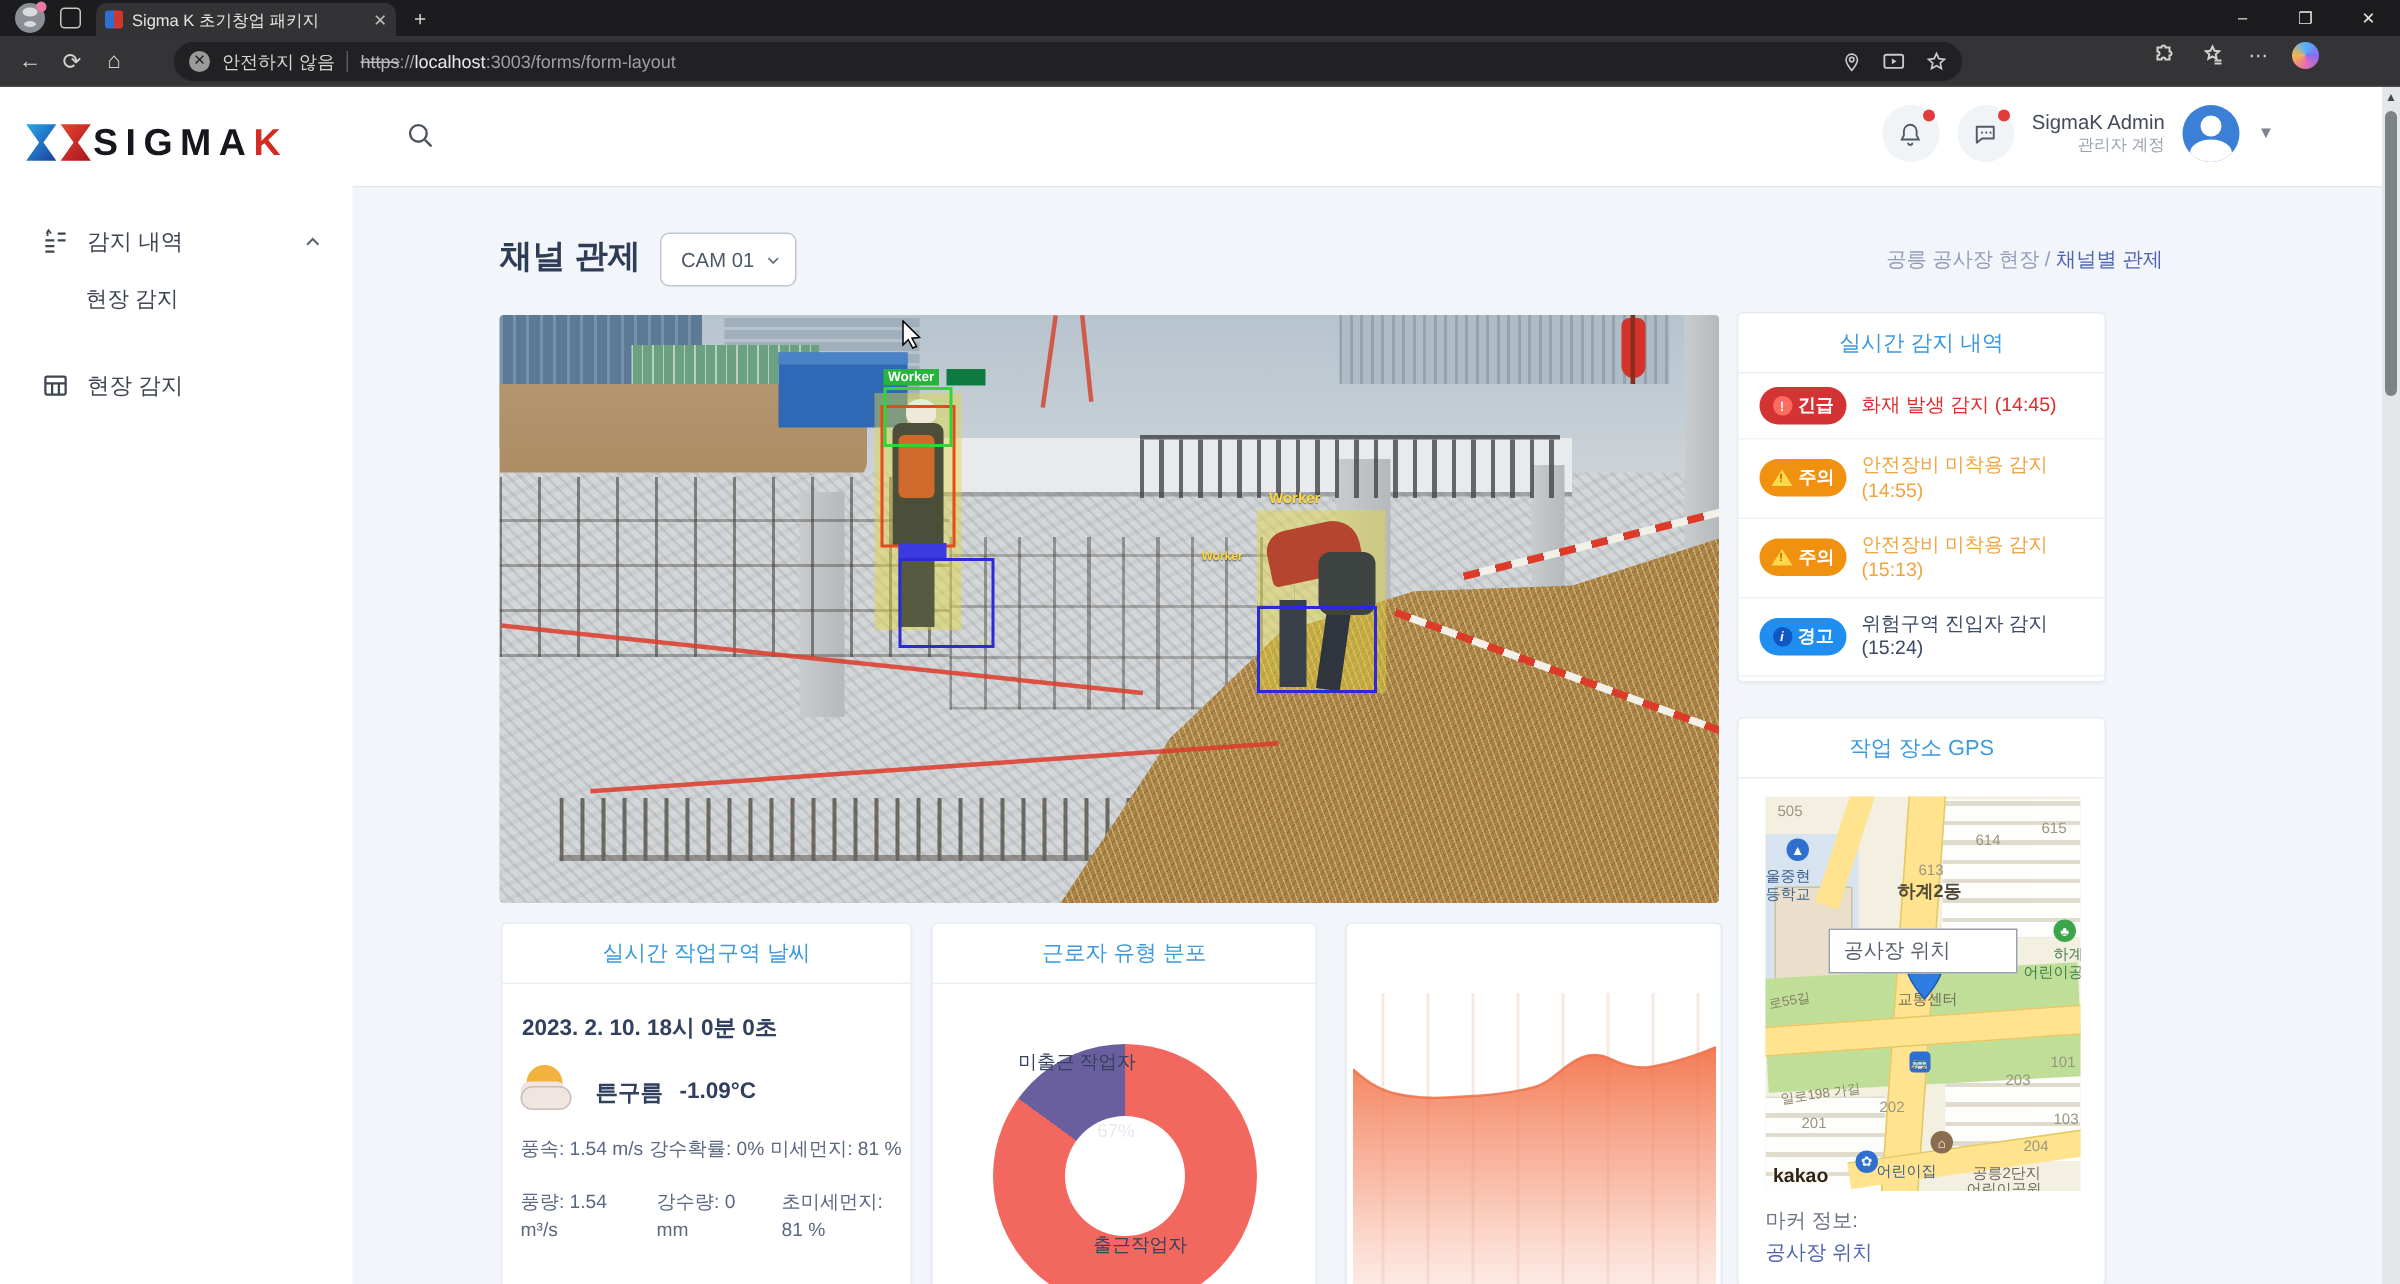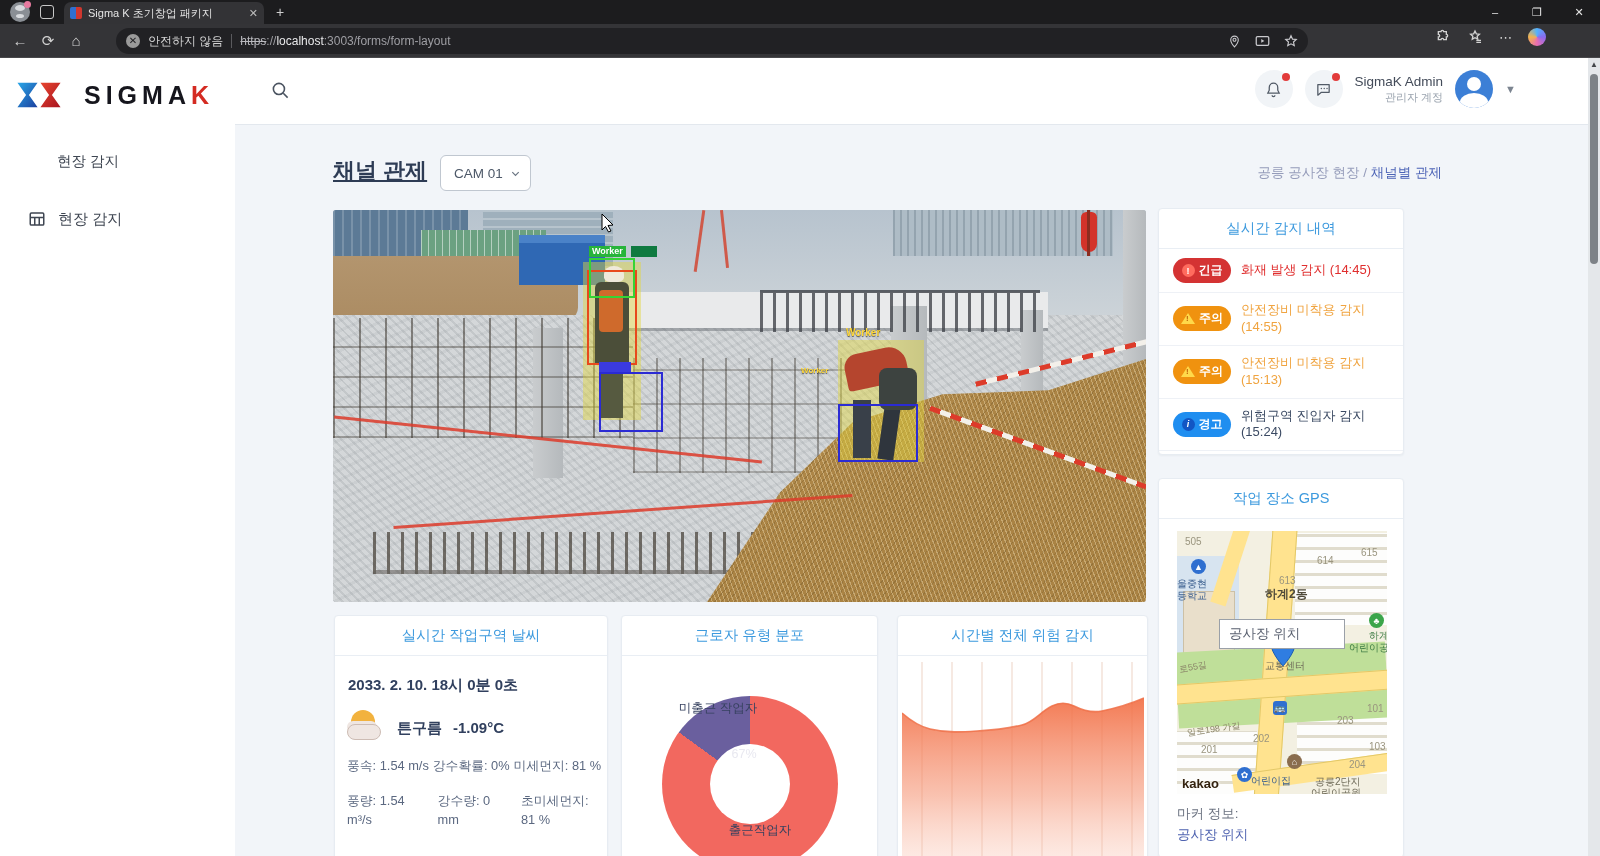--- a/index.html
+++ b/index.html
@@ -35,21 +35,21 @@
   .scrollbar { position:absolute; right:0; top:58px; width:12px; height:798px; background:#e4e7ea; }
   .scroll-up { position:absolute; top:2px; left:2px; width:8px; height:10px; color:#44474b; font-size:8px; }
   .scroll-thumb { position:absolute; top:16px; left:2px; width:8px; height:190px; background:#7d8287; border-radius:4px; }
 
   
   .page { position:absolute; left:0; top:58px; width:1588px; height:798px; background:#f2f5f9; }
   .sidebar { position:absolute; left:0; top:0; width:235px; height:798px; background:#fff; }
   .hdr { position:absolute; left:235px; top:0; width:1353px; height:67px; background:#fff; border-bottom:1px solid #e3e8ee; }
   .hdr-left-white { position:absolute; left:0; top:0; width:235px; height:67px; background:#fff; }
 
-  .logo { position:absolute; left:16px; top:20px; display:flex; align-items:center; gap:22px; }
+  .logo { position:absolute; left:16px; top:20px; display:flex; align-items:center; gap:0; }
   .logo-text { font-size:25px; font-weight:800; letter-spacing:5px; color:#16161d; }
   .logo-text .k { color:#d42b22; }
 
   .search-ic { position:absolute; left:271px; top:23px; color:#4a5360; }
 
   .hdr-right { position:absolute; right:72px; top:12px; display:flex; align-items:center; gap:12px; }
   .icbtn { position:relative; width:38px; height:38px; border-radius:50%; background:#f1f4f7; display:flex; align-items:center; justify-content:center; color:#525b67; }
   .icbtn .dot { position:absolute; right:3px; top:3px; width:8px; height:8px; border-radius:50%; background:#e23b3b; }
   .userblock { text-align:right; line-height:1.25; }
   .uname { font-size:13.5px; color:#434b59; }
@@ -59,21 +59,21 @@
   .avatar::after { content:""; position:absolute; left:5px; top:23px; width:28px; height:18px; border-radius:50% 50% 0 0; background:#fff; }
   .chev { color:#7b8490; font-size:11px; }
 
   .nav { position:absolute; left:0; top:84px; width:235px; }
   .nav-item { display:flex; align-items:center; height:38px; padding:0 20px 0 28px; color:#3f4652; font-size:15px; gap:12px; }
   .nav-item .lbl { flex:1; }
   .nav-sub { height:38px; padding-left:57px; display:flex; align-items:center; color:#3f4652; font-size:14.5px; }
   .nav-gap { height:20px; }
   .nav svg { flex:0 0 auto; }
 
-  .page-title { position:absolute; left:333px; top:98px; font-size:22px; font-weight:bold; color:#2e3c55;text-decoration:underline; }
+  .page-title { position:absolute; left:333px; top:98px; font-size:22px; font-weight:bold; color:#2e3c55; }
   .cam-select { position:absolute; left:440px; top:97px; width:91px; height:36px; border:1px solid #c0c7d0; border-radius:6px; background:#fff; display:flex; align-items:center; padding:0 9px 0 13px; font-size:13.5px; color:#4d5868; justify-content:space-between; }
   .breadcrumb { position:absolute; right:146px; top:106px; font-size:13.5px; }
   .bc-parent { color:#959cba; }
   .bc-sep { color:#959cba; }
   .bc-current { color:#4d64b6; }
 
   
   .video { position:absolute; left:333px; top:152px; width:813px; height:392px; background:#cfd3d5; overflow:hidden; border-radius:3px; }
   .v-sky { position:absolute; left:0; top:0; width:100%; height:105px; background:linear-gradient(#b7c3ce,#ccd3d8); }
   .v-bldg1 { position:absolute; left:0; top:0; width:135px; height:88px; background:#5c7a96; background-image:repeating-linear-gradient(90deg,rgba(255,255,255,.18) 0 2px,transparent 2px 9px); }
@@ -260,20 +260,31 @@
       </div>
       <div class="userblock" data-interactable="false">
         <div class="uname" data-interactable="false">SigmaK Admin</div>
         <div class="urole" data-interactable="false">관리자 계정</div>
       </div>
       <div class="avatar" data-interactable="true"></div>
       <span class="chev" data-interactable="true">▼</span>
     </div>
 
     <div class="nav" data-interactable="false">
+      <div class="nav-item" data-interactable="true">
+        <svg width="18" height="18" viewBox="0 0 24 24" data-interactable="false">
+            <path d="M4 5l2-3 2 3M5 2v5" stroke="currentColor" stroke-width="1.6" fill="none"></path>
+            <path d="M3 11h8M3 16h8M3 21h8" stroke="currentColor" stroke-width="2"></path>
+            <path d="M14 5h7M14 11h7" stroke="currentColor" stroke-width="2"></path>
+          </svg>
+        <span class="lbl" data-interactable="false">감지 내역</span>
+        <svg width="13" height="13" viewBox="0 0 24 24" data-interactable="false">
+            <path d="M5 15l7-7 7 7" fill="none" stroke="#5a6270" stroke-width="2.4"></path>
+          </svg>
+      </div>
       <div class="nav-sub" data-interactable="true">
         <span data-interactable="false">현장 감지</span>
       </div>
       <div class="nav-gap"></div>
       <div class="nav-item" data-interactable="true">
         <svg width="18" height="18" viewBox="0 0 24 24" data-interactable="false">
             <rect x="3" y="4" width="18" height="16" rx="1.5" fill="none" stroke="currentColor" stroke-width="2"></rect>
             <path d="M3 10h18M9 10v10M15 10v10" stroke="currentColor" stroke-width="2"></path>
           </svg>
         <span class="lbl" data-interactable="false">현장 감지</span>
@@ -423,21 +434,21 @@
             <path d="M10 12l3 3 3-3" fill="none" stroke="#2f7de1" stroke-width="2"></path>
           </svg>
         <span class="m-kakao" data-interactable="true">kakao</span>
       </div>
       <div class="gps-info1" data-interactable="false">마커 정보:</div>
       <div class="gps-info2" data-interactable="true">공사장 위치</div>
     </div>
 
     <div class="card" style="left:334px;top:557px;width:274px;height:300px;" data-interactable="false">
       <div class="card-title" data-interactable="false">실시간 작업구역 날씨</div>
-      <div class="wx-date" data-interactable="false">2033. 2. 10. 18시 0분 0초</div>
+      <div class="wx-date" data-interactable="false">2023. 2. 10. 18시 0분 0초</div>
       <div class="wx-iconwrap" data-interactable="false">
         <div class="wx-sun"></div>
           <div class="wx-cloud"></div>
       </div>
       <div class="wx-cond" data-interactable="false">튼구름</div>
       <div class="wx-temp" data-interactable="false">-1.09°C</div>
       <div class="wx-row1" data-interactable="false">
         <span data-interactable="false">풍속: 1.54 m/s</span>
         <span data-interactable="false">강수확률: 0%</span>
         <span data-interactable="false">미세먼지: 81 %</span>
@@ -452,21 +463,20 @@
     <div class="card" style="left:621px;top:557px;width:257px;height:300px;" data-interactable="false">
       <div class="card-title" data-interactable="false">근로자 유형 분포</div>
       <div class="donut" data-interactable="false"></div>
       <span class="d-lbl" style="left:96px;top:84px;color:#36415f;" data-interactable="false">미출근 작업자</span>
       <span class="d-lbl" style="left:122px;top:131px;color:#e8e8f0;" data-interactable="false">67%</span>
       <span class="d-lbl" style="left:138px;top:161px;color:#fff;" data-interactable="false">85%</span>
       <span class="d-lbl" style="left:138px;top:206px;color:#36415f;" data-interactable="false">출근작업자</span>
     </div>
 
     <div class="card" style="left:897px;top:557px;width:251px;height:300px;" data-interactable="false">
-      <div class="card-title" data-interactable="false">시간별 전체 위험 감지</div>
       <svg class="risk-svg" viewBox="0 0 242 253" preserveAspectRatio="none" data-interactable="false">
         <defs>
           <linearGradient id="riskGrad" x1="0" y1="0" x2="0" y2="1">
             <stop offset="0" stop-color="#f26f45" stop-opacity="0.92"></stop>
             <stop offset="0.45" stop-color="#f5906f" stop-opacity="0.55"></stop>
             <stop offset="1" stop-color="#fdeae2" stop-opacity="0.12"></stop>
           </linearGradient>
         </defs>
         <g stroke="#f6e9e2" stroke-width="2">
           <line x1="20" y1="0" x2="20" y2="253"></line>

